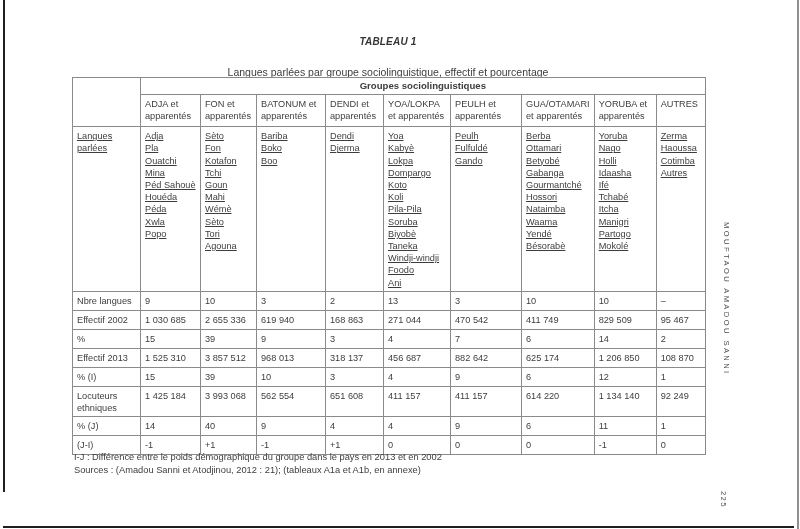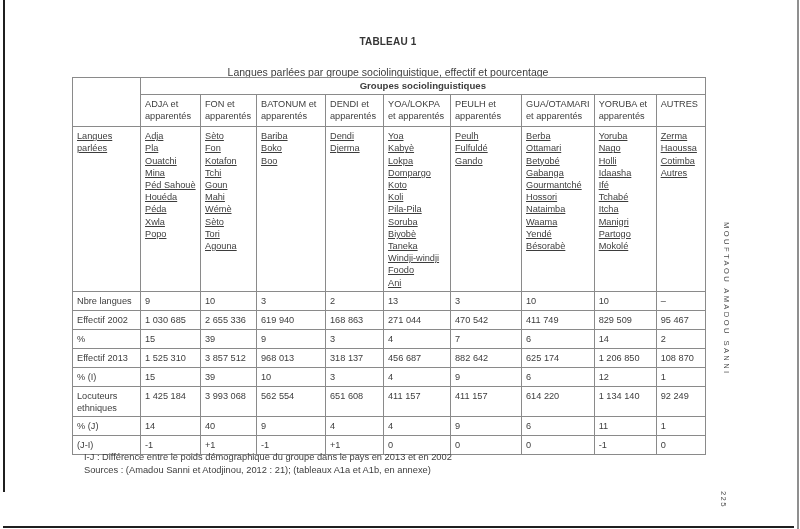--- a/index.html
+++ b/index.html
@@ -7,40 +7,40 @@
     width:800px;height:529px;position:relative;overflow:hidden;
     background:#ffffff;color:#3d3d3d;
     font-family:"Liberation Sans",sans-serif;
   }
   
   .edge-left{position:absolute;left:3px;top:0;width:2px;height:492px;background:#1f1f1f;}
   .edge-bottom{position:absolute;left:3px;top:526px;width:791px;height:2px;background:#1f1f1f;}
   .edge-right{position:absolute;left:797px;top:0;width:2px;height:529px;background:#8f8f8f;}
 
   .caption{position:absolute;top:36px;left:72px;width:632px;text-align:center;}
-  .caption-label{font-weight:bold;font-size:10px;letter-spacing:.2px;color:#353535;}
+  .caption-label{font-weight:bold;font-size:10px;letter-spacing:.2px;color:#353535;font-style:italic;}
   .caption-title{font-size:10.5px;margin-top:19px;color:#3d3d3d;}
 
   table.grid{
     position:absolute;top:77px;left:72px;
     border-collapse:collapse;table-layout:fixed;
   }
   table.grid td,table.grid th{
     border:1px solid #8a8a8a;
     font-size:9.2px;font-weight:normal;text-align:left;vertical-align:top;
     padding:3px 4px 2px 4px;line-height:12.2px;color:#3d3d3d;
     overflow:hidden;white-space:normal;word-wrap:break-word;
   }
   table.grid th.group{text-align:center;font-weight:bold;font-size:9.6px;padding:2px 4px;}
   table.grid td.corner{border-bottom:1px solid #8a8a8a;}
   table.grid th.colhead{height:26px;}
   table.grid tr.langs td, table.grid tr.langs th{height:152px;text-decoration:underline;}
   table.grid tr.vals td, table.grid tr.vals th{height:13px;}
 
-  .footnotes{position:absolute;left:84px;top:451px;width:560px;font-size:9.3px;line-height:13px;color:#3d3d3d;}
+  .footnotes{position:absolute;left:74px;top:451px;width:560px;font-size:9.3px;line-height:13px;color:#3d3d3d;}
 
   .author-vert{
     position:absolute;left:722px;top:222px;height:150px;
     writing-mode:vertical-rl;
     font-size:7.6px;letter-spacing:2.4px;color:#4e4e4e;white-space:nowrap;
   }
   .pagenum-vert{
     position:absolute;left:719px;top:491px;
     writing-mode:vertical-rl;
     font-size:7.6px;letter-spacing:1.4px;color:#4e4e4e;

